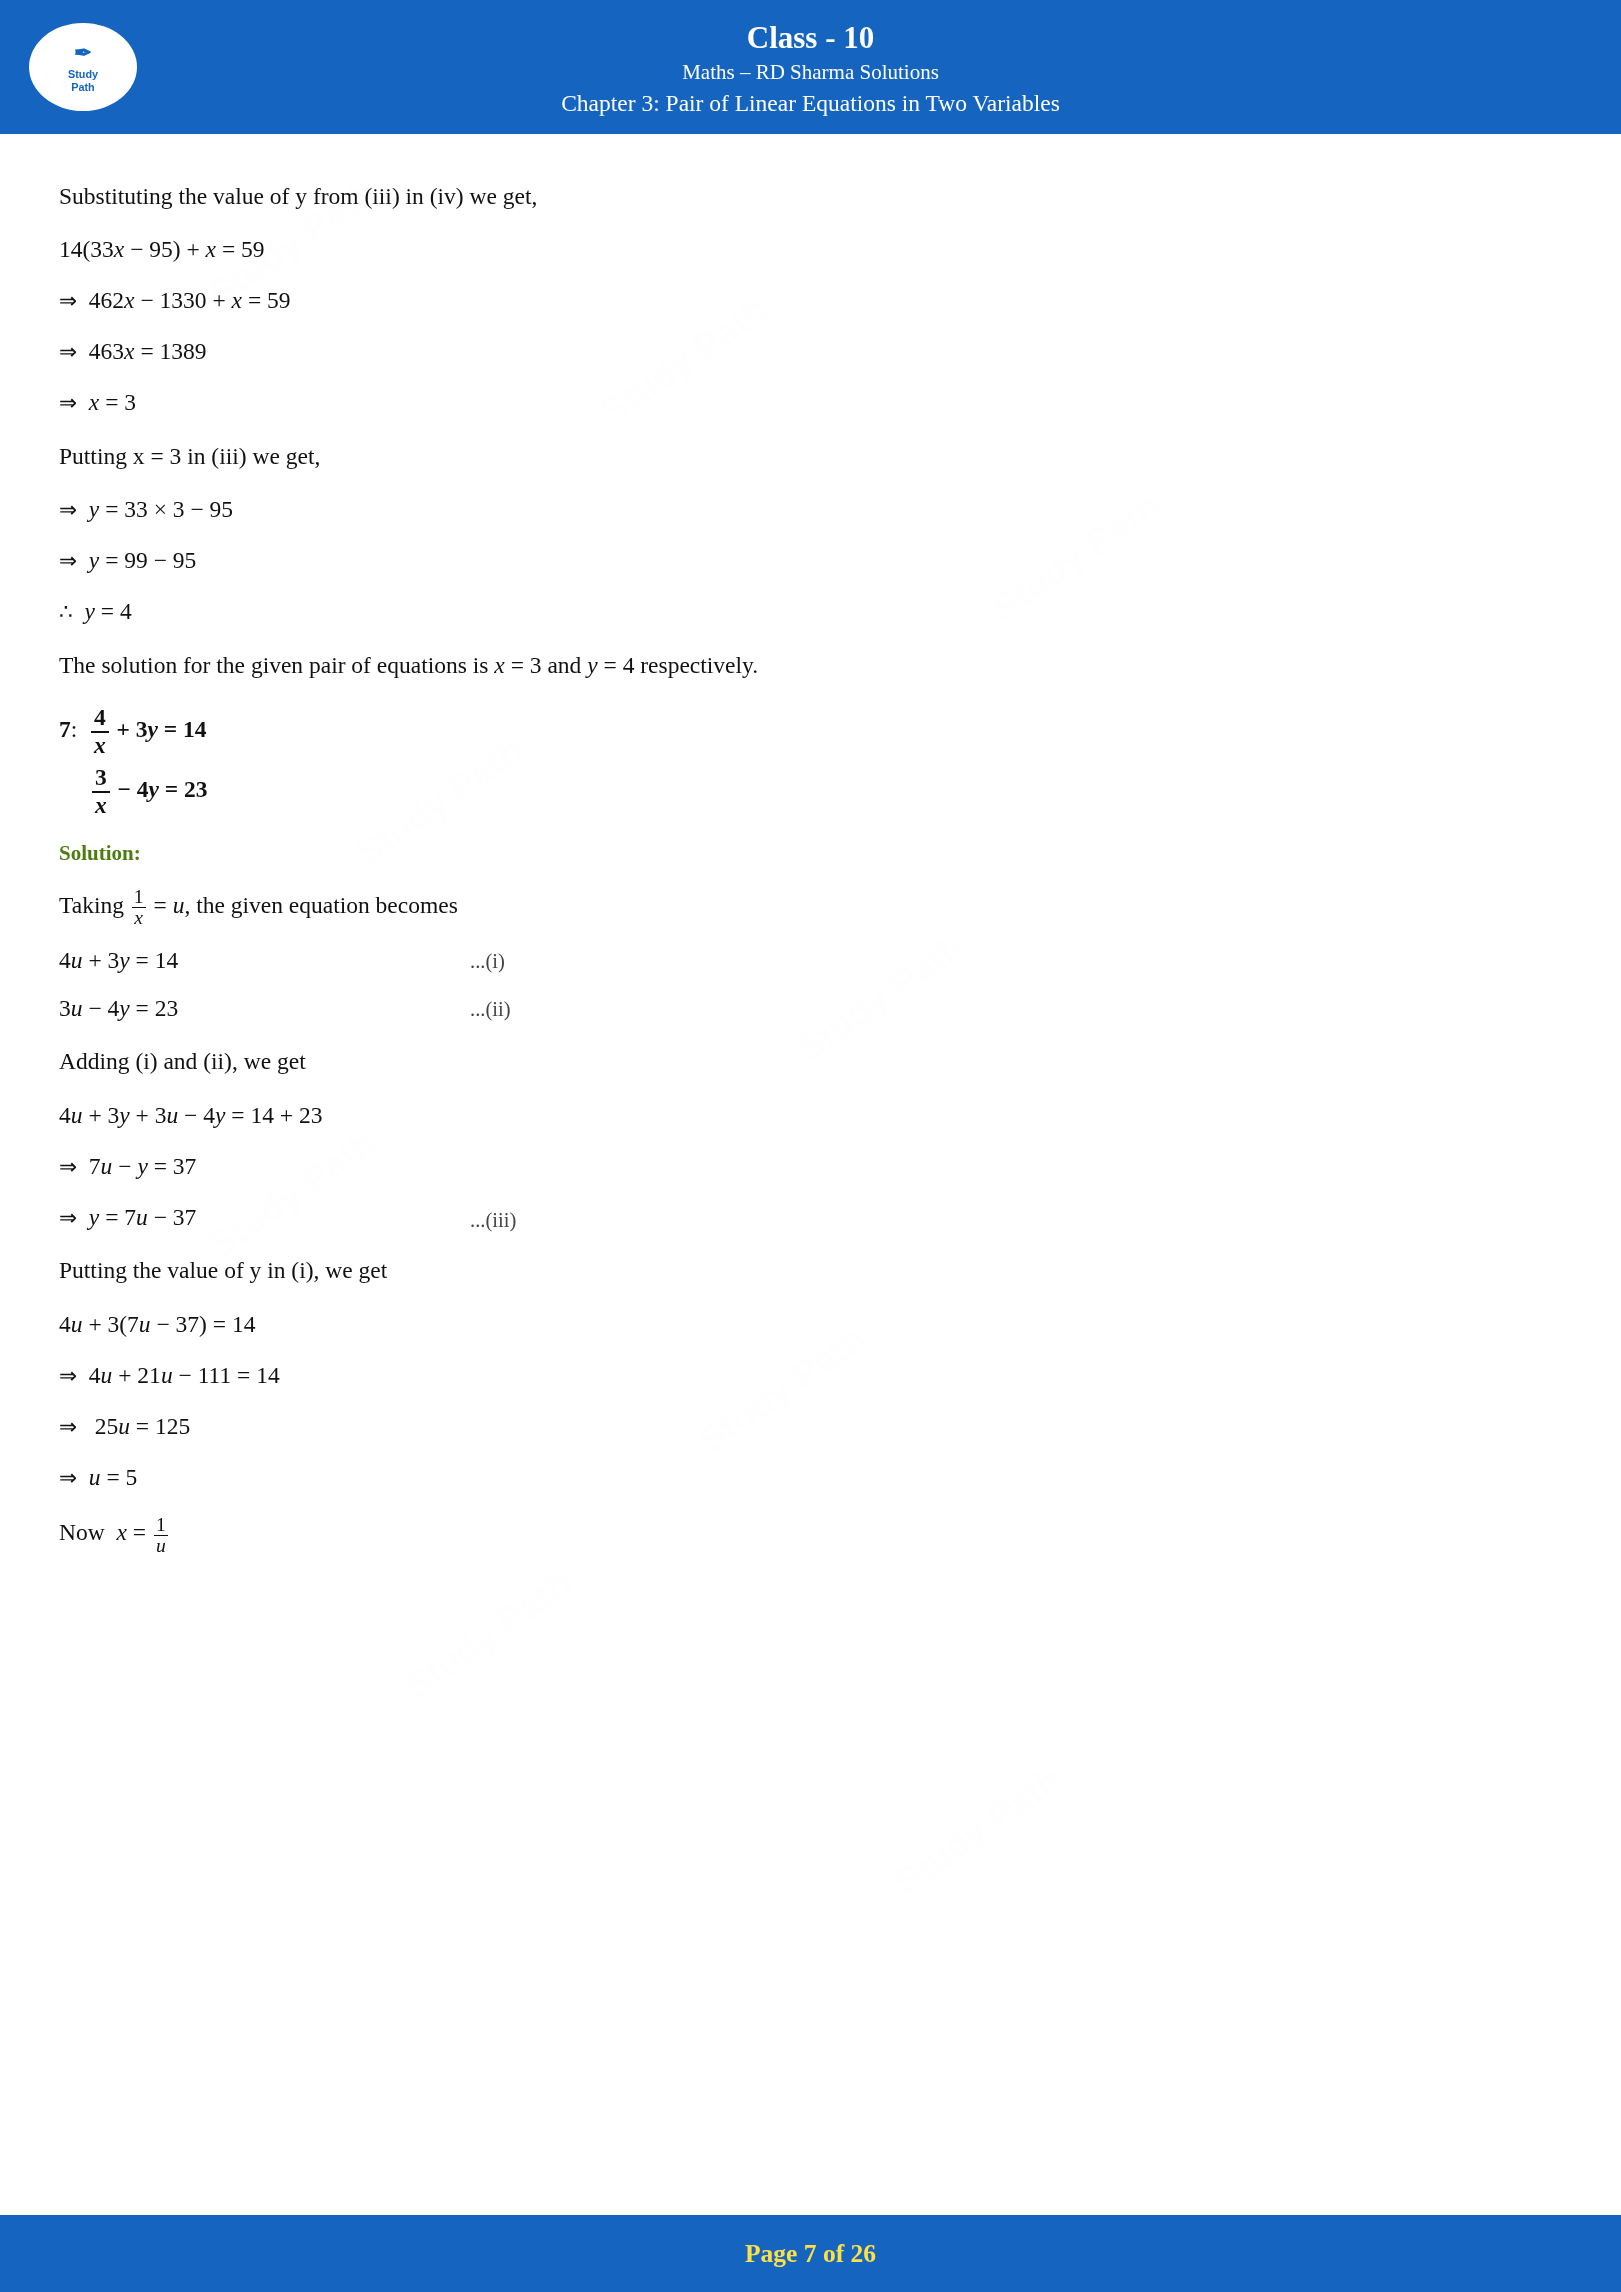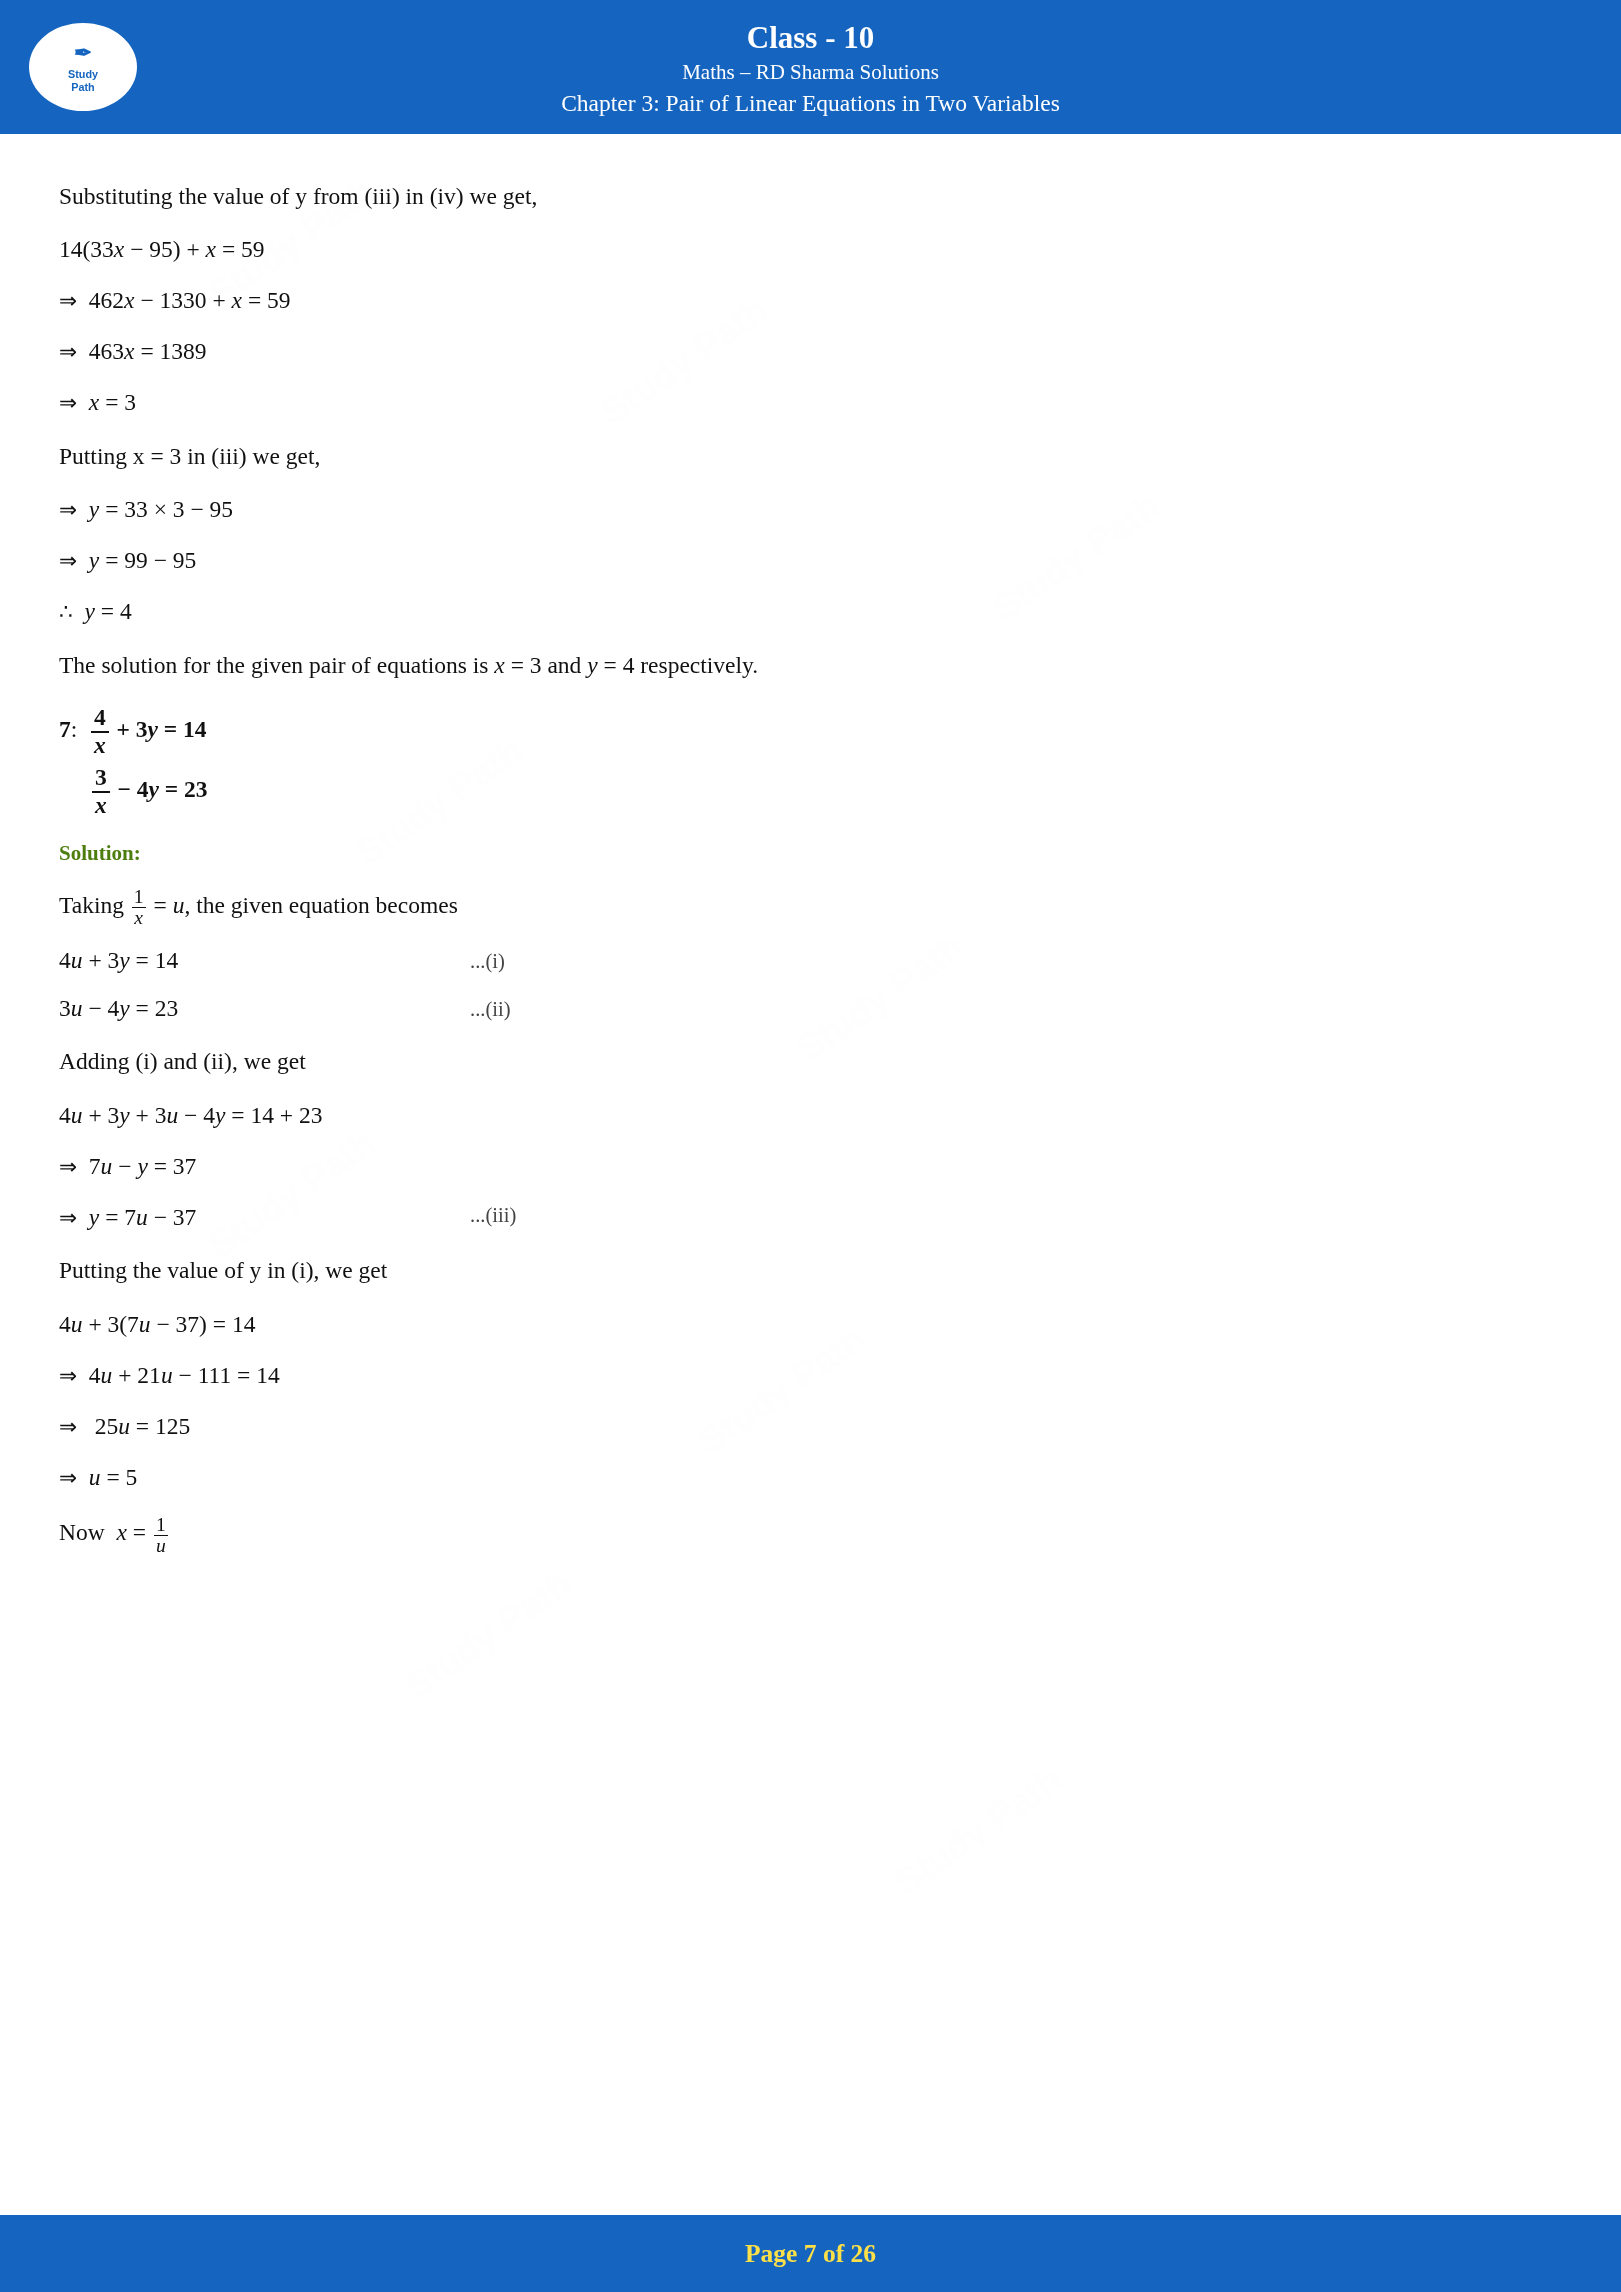--- a/index.html
+++ b/index.html
@@ -280,21 +280,21 @@
   </div>
 
   <p class="text-line">Adding (i) and (ii), we get</p>
 
   <div class="math-line">
     4<span class="italic">u</span> + 3<span class="italic">y</span> + 3<span class="italic">u</span> − 4<span class="italic">y</span> = 14 + 23
   </div>
   <div class="math-line">
     <span class="implies">⇒</span> 7<span class="italic">u</span> − <span class="italic">y</span> = 37
   </div>
-  <div style="display:flex; align-items:flex-start; margin: 7.8px 0;">
+  <div style="display:flex; align-items:flex-end; margin: 7.8px 0;">
     <span class="math-line" style="margin:0; min-width:333px;"><span class="implies">⇒</span> <span class="italic">y</span> = 7<span class="italic">u</span> − 37</span>
     <span class="annotation">...(iii)</span>
   </div>
 
   <p class="text-line">Putting the value of y in (i), we get</p>
 
   <div class="math-line">
     4<span class="italic">u</span> + 3(7<span class="italic">u</span> − 37) = 14
   </div>
   <div class="math-line">

